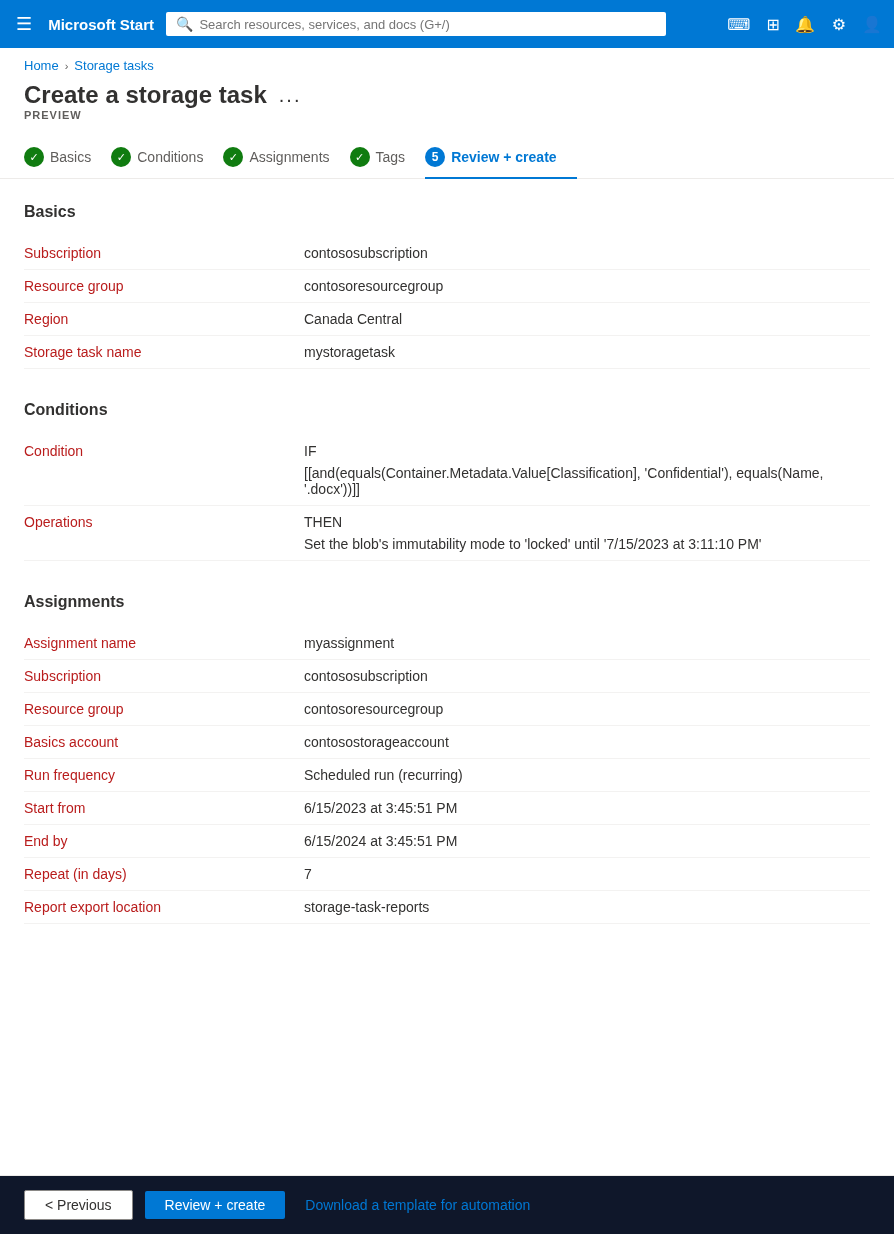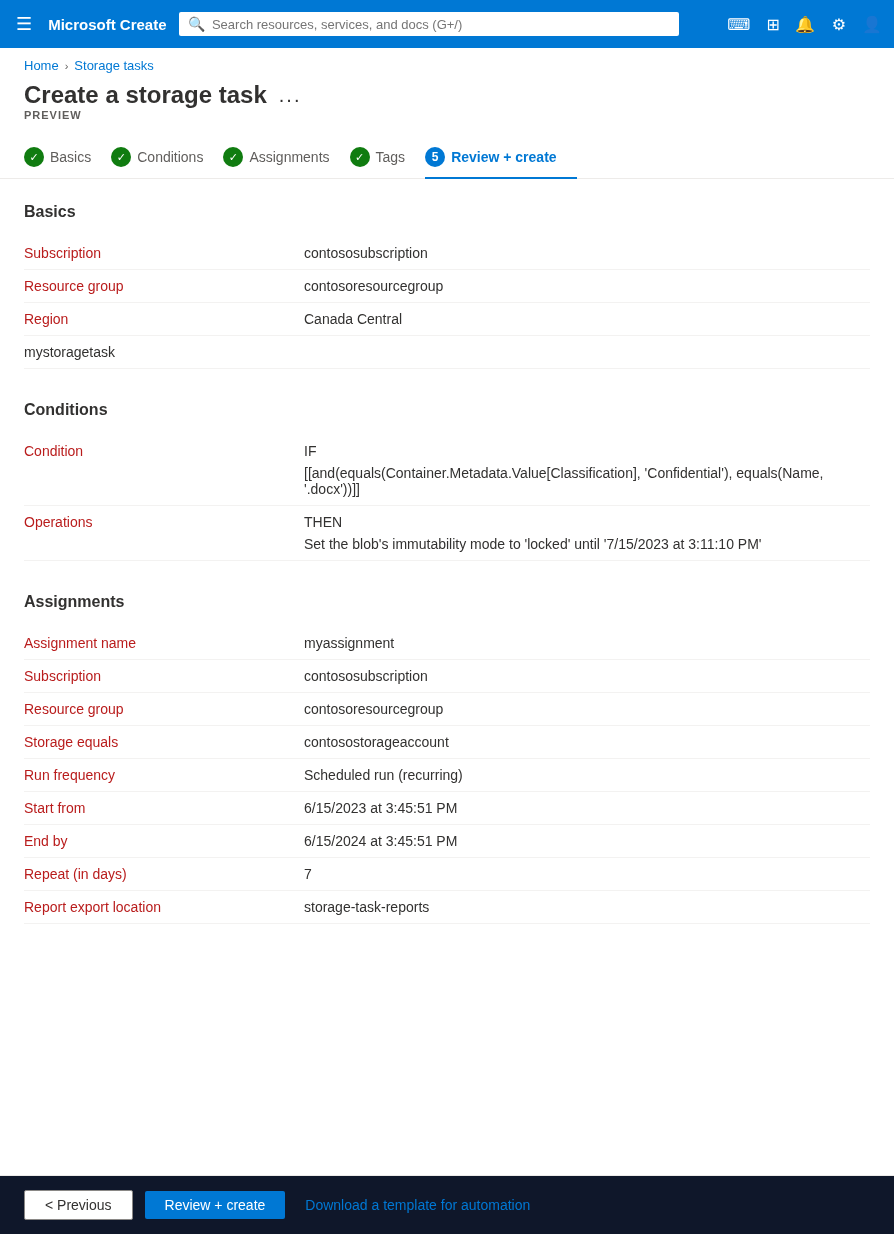--- a/index.html
+++ b/index.html
@@ -107,21 +107,21 @@
       color: #0078d4; background: none; border: none;
       font-size: 14px; cursor: pointer; text-decoration: none;
       margin-left: 8px;
     }
   </style>
 </head>
 <body>
 
 <div class="topbar">
   <span class="topbar-menu">☰</span>
-  <span class="topbar-logo">Microsoft Create</span>
+  <span class="topbar-logo">Microsoft Start</span>
   <div class="topbar-search">
     <span style="color:#605e5c;">🔍</span>
     <input type="text" placeholder="Search resources, services, and docs (G+/)" style="">
   </div>
   <div class="topbar-icons">
     <span>⌨</span>
     <span>⊞</span>
     <span>🔔</span>
     <span>⚙</span>
     <span>👤</span>
@@ -173,20 +173,21 @@
     </div>
     <div class="info-row">
       <span class="info-label">Resource group</span>
       <span class="info-value">contosoresourcegroup</span>
     </div>
     <div class="info-row">
       <span class="info-label">Region</span>
       <span class="info-value">Canada Central</span>
     </div>
     <div class="info-row">
+      <span class="info-label">Storage task name</span>
       <span class="info-value">mystoragetask</span>
     </div>
   </div>
 
   <div class="section-block">
     <div class="section-title">Conditions</div>
     <div class="info-row">
       <span class="info-label">Condition</span>
       <span class="info-value">
         <div>IF</div>
@@ -210,21 +211,21 @@
     </div>
     <div class="info-row">
       <span class="info-label">Subscription</span>
       <span class="info-value">contososubscription</span>
     </div>
     <div class="info-row">
       <span class="info-label">Resource group</span>
       <span class="info-value">contosoresourcegroup</span>
     </div>
     <div class="info-row">
-      <span class="info-label">Storage equals</span>
+      <span class="info-label">Basics account</span>
       <span class="info-value">contosostorageaccount</span>
     </div>
     <div class="info-row">
       <span class="info-label">Run frequency</span>
       <span class="info-value">Scheduled run (recurring)</span>
     </div>
     <div class="info-row">
       <span class="info-label">Start from</span>
       <span class="info-value">6/15/2023 at 3:45:51 PM</span>
     </div>

